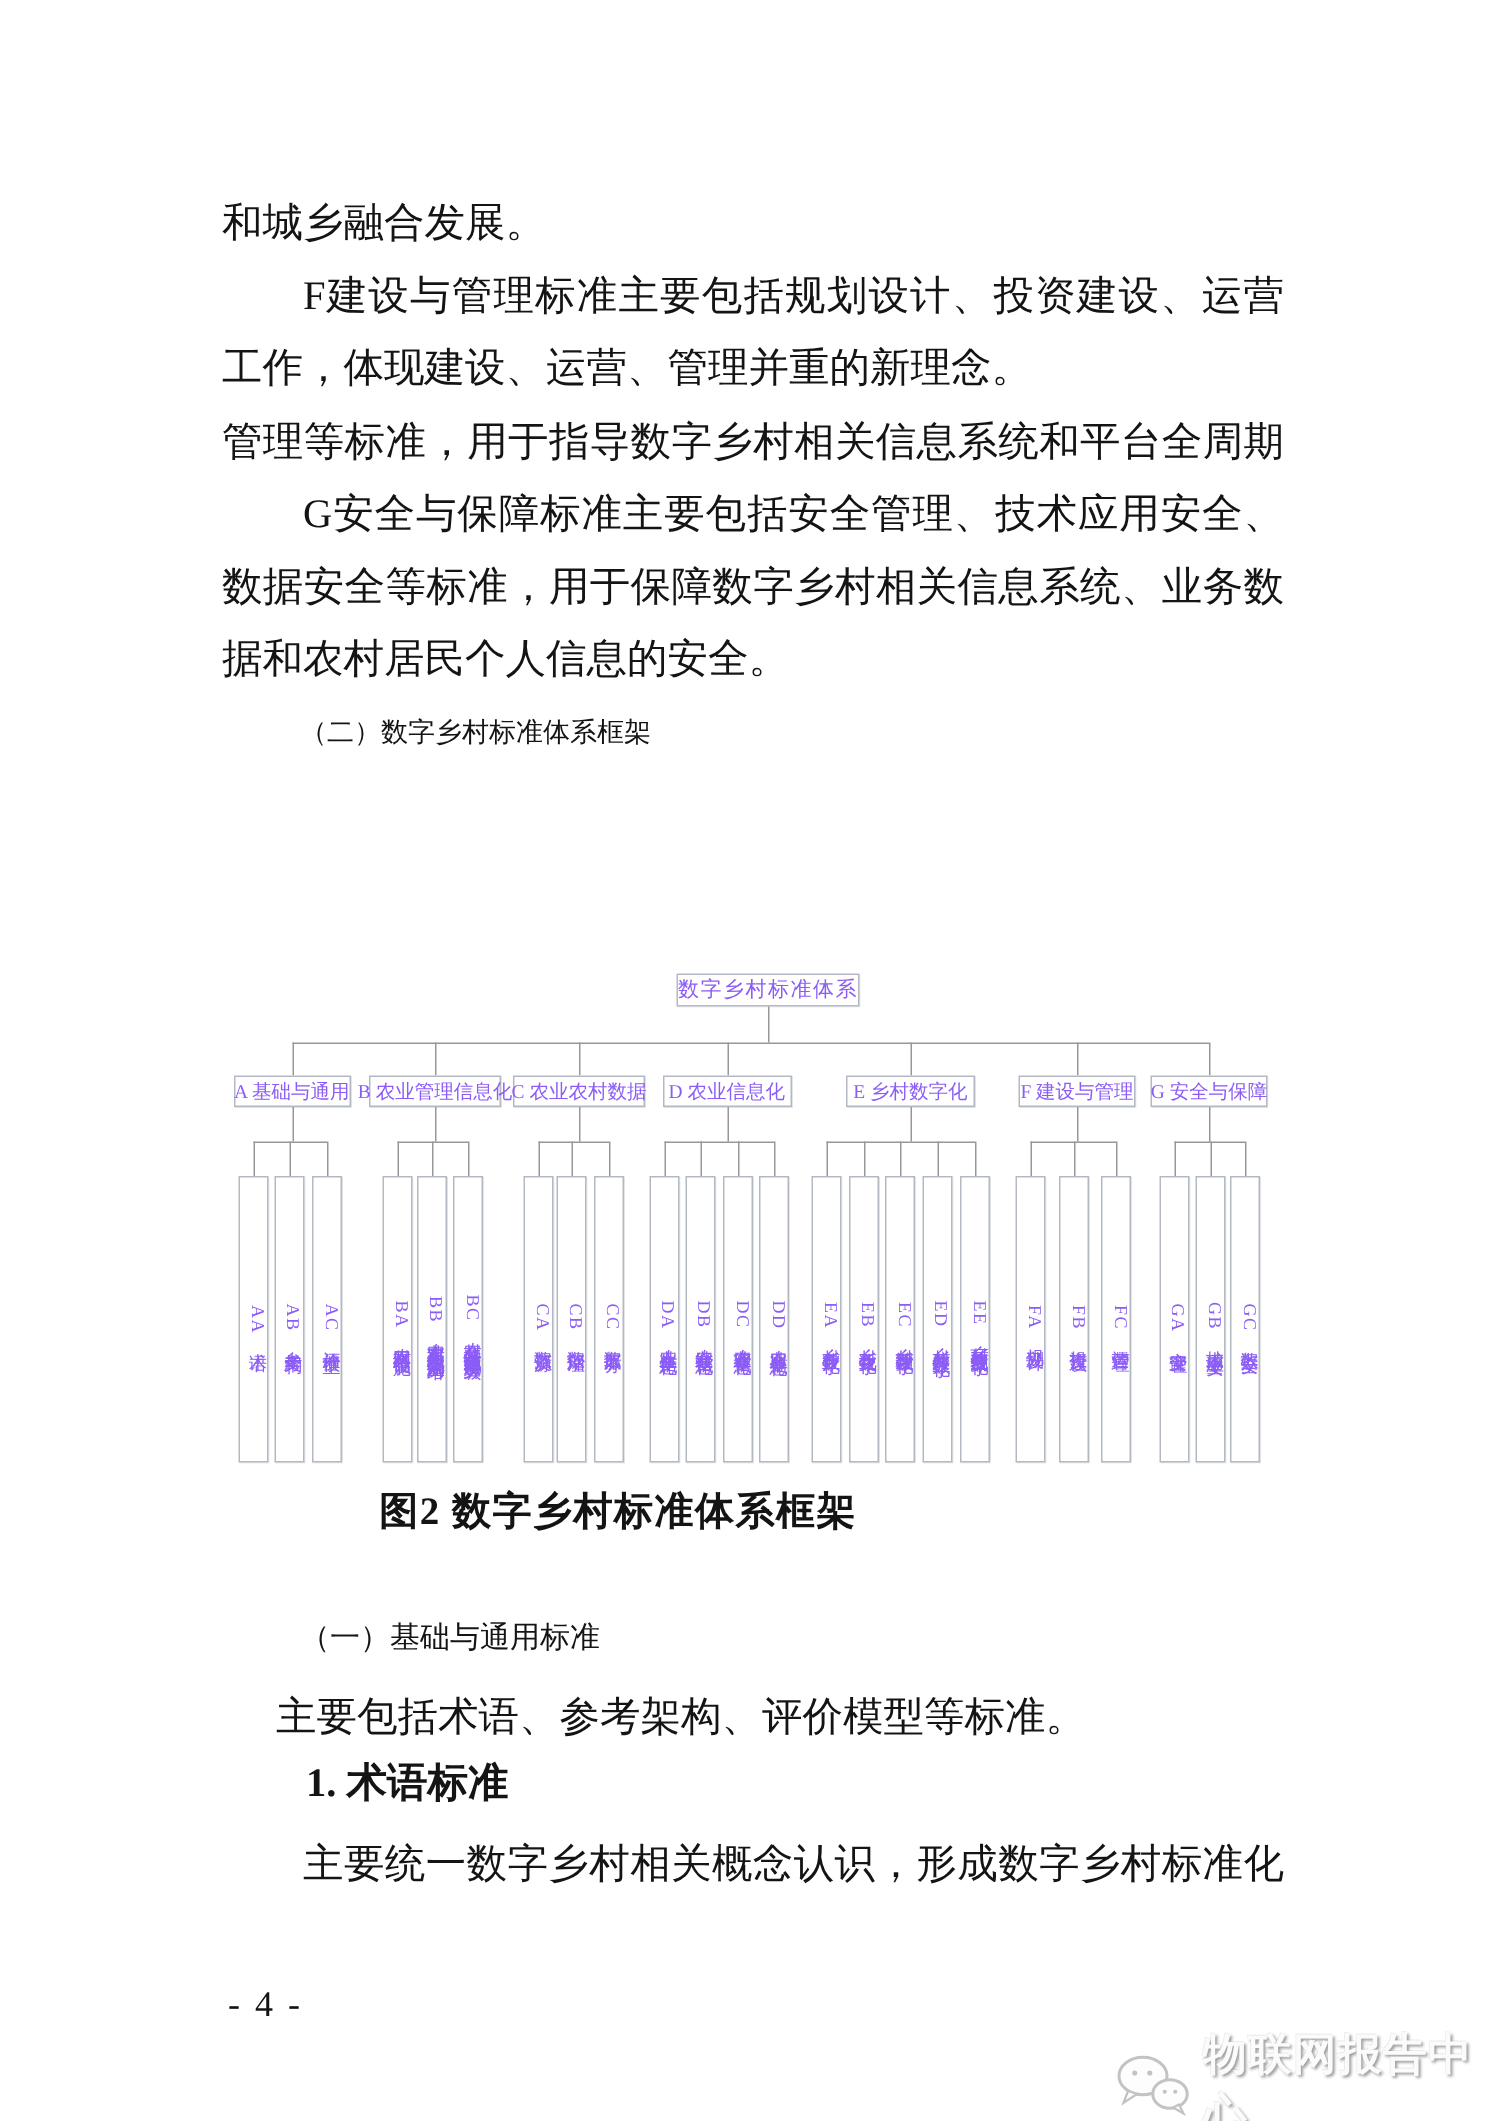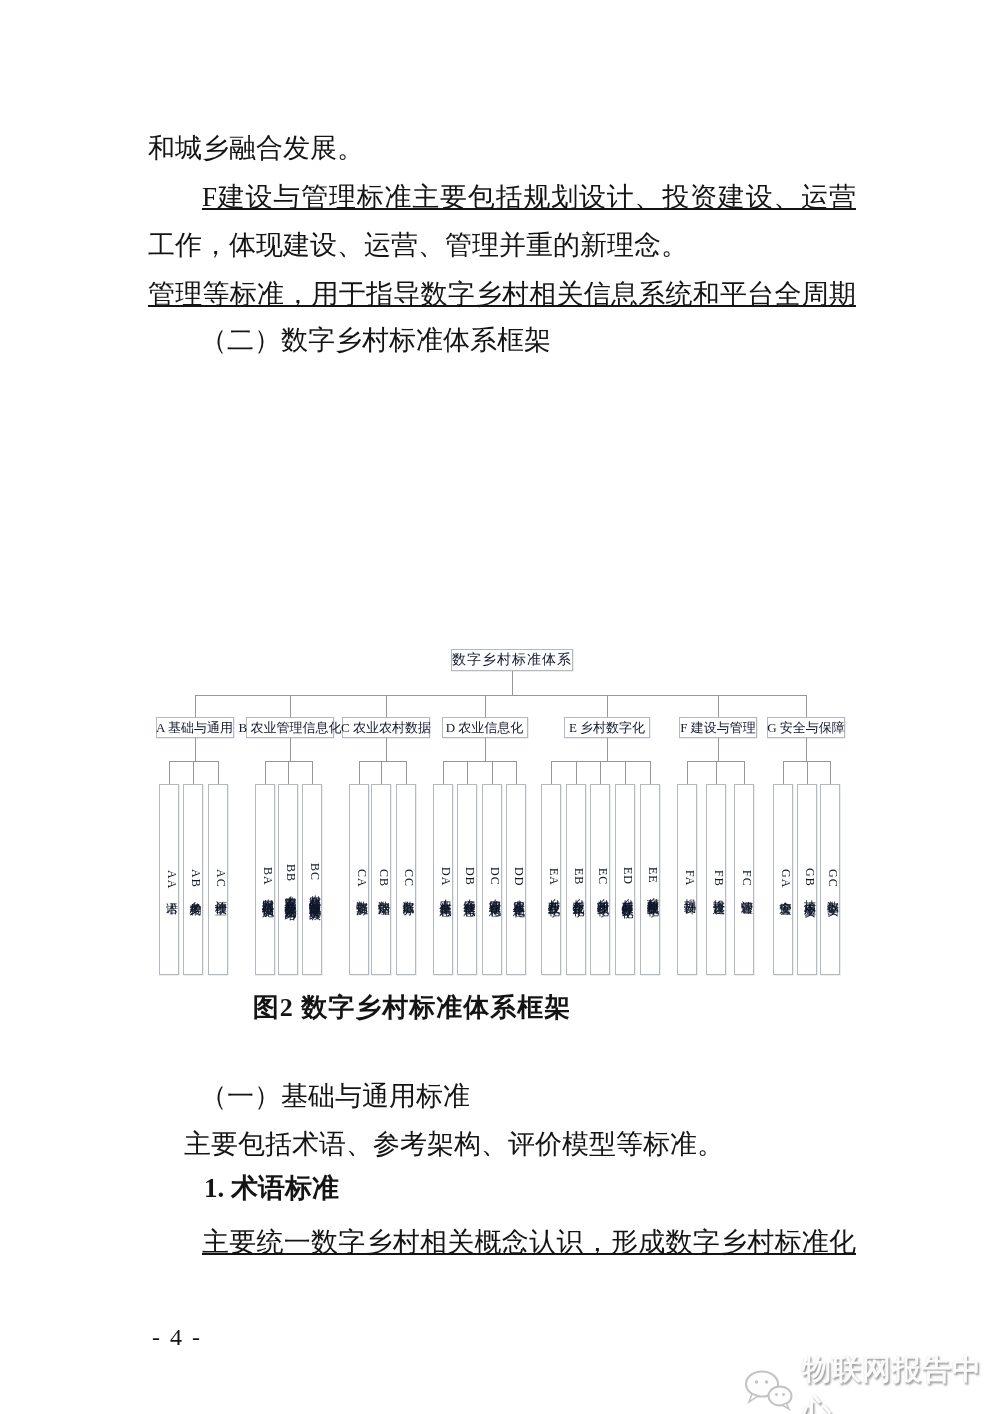--- a/index.html
+++ b/index.html
@@ -4,49 +4,49 @@
 <style>
   html,body{margin:0;padding:0;background:#e8e8e8;}
   .page{
     position:relative;width:1000px;height:1414px;background:#ffffff;
     margin:0 auto;overflow:hidden;
     font-family:"Liberation Serif","DejaVu Serif",serif;color:#141414;
   }
   
   .text-flow{position:absolute;left:148px;top:124px;width:708px;}
   .line{font-size:27px;line-height:48.5px;height:48.5px;white-space:nowrap;text-align:left;}
-  .line.just{white-space:normal;text-align:justify;text-align-last:justify;text-decoration:underline;}
+  .line.just{white-space:normal;text-align:justify;text-align-last:justify;}
   .line.indent{text-indent:54px;}
-  .sub-heading{font-size:27px;line-height:48.5px;height:48.5px;text-indent:52px;font-family:Liberation Mono, monospace;}
+  .sub-heading{font-size:18px;line-height:48.5px;height:48.5px;text-indent:52px;}
   
   .diagram{position:absolute;left:0;top:645px;width:1000px;height:340px;}
   .dg-box{
     position:absolute;box-sizing:border-box;border:1px solid #b3b9c3;background:#fff;
     display:flex;align-items:center;justify-content:center;
-    font-family:"Liberation Serif","DejaVu Serif",serif;color:#0f172a;
+    font-family:"Liberation Serif","DejaVu Serif",serif;color:#8b5cf6;
     box-shadow:0.5px 0.5px 0 #d8dbe0;
   }
   .dg-root{font-size:14px;letter-spacing:1px;}
   .dg-cat{font-size:13px;white-space:nowrap;}
   .dg-leaf{
     align-items:flex-start;justify-content:center;
     writing-mode:vertical-rl;text-orientation:mixed;
     font-size:12px;line-height:1.05;letter-spacing:1px;
     padding-top:5px;overflow:hidden;
   }
   .dg-line-h{position:absolute;height:1px;background:#979797;}
   .dg-line-v{position:absolute;width:1px;background:#979797;}
   
   .caption{position:absolute;left:0;top:990px;width:824px;text-align:center;
     font-size:26px;font-weight:bold;letter-spacing:1px;}
   .h-section{position:absolute;left:204px;top:1036px;
     font-family:"Liberation Sans","DejaVu Sans",sans-serif;
     font-weight:bold;font-size:27px;letter-spacing:1px;}
   .h-sub{position:absolute;left:148px;top:1078px;width:708px;
-    font-size:27px;text-indent:52px;}
+    font-size:20px;text-indent:52px;}
   .p-basic{position:absolute;left:130px;top:1126px;width:708px;
     font-size:27px;text-indent:54px;}
   .h-num{position:absolute;left:204px;top:1170px;font-size:27px;font-weight:bold;}
   .p-terms{position:absolute;left:148px;top:1218px;width:708px;}
   
   .page-number{position:absolute;left:152px;top:1324px;font-size:24px;letter-spacing:2px;}
   .watermark{position:absolute;left:742px;top:1350px;display:flex;align-items:center;gap:8px;}
   .wm-text{
     font-family:"Liberation Sans","DejaVu Sans",sans-serif;
     font-size:29px;font-weight:bold;color:#fbfbfb;letter-spacing:1px;
@@ -60,20 +60,25 @@
 <div class="page">
 
   <div class="text-flow">
     <div>
         <div class="line">和城乡融合发展。</div>
       </div>
     <div>
         <div class="line indent just">F建设与管理标准主要包括规划设计、投资建设、运营</div>
         <div class="line">工作，体现建设、运营、管理并重的新理念。</div>
         <div class="line just">管理等标准，用于指导数字乡村相关信息系统和平台全周期</div>
+      </div>
+    <div>
+        <div class="line indent just">G安全与保障标准主要包括安全管理、技术应用安全、</div>
+        <div class="line just">数据安全等标准，用于保障数字乡村相关信息系统、业务数</div>
+        <div class="line">据和农村居民个人信息的安全。</div>
       </div>
     <div class="sub-heading">（二）数字乡村标准体系框架</div>
   </div>
 
   <div class="diagram" id="diagram">
       <div class="dg-box dg-root" style="left: 451px; width: 122px; top: 4px; height: 22px;">数字乡村标准体系</div>
       <div class="dg-line-v" style="left: 512px; top: 26px; height: 24px;"></div>
       <div class="dg-line-h" style="left: 194.5px; top: 50px; width: 611.5px;"></div>
       <div class="dg-line-v" style="left: 194.5px; top: 50px; height: 22px;"></div>
       <div class="dg-box dg-cat" style="left: 155.5px; width: 78px; top: 72px; height: 21px;">A 基础与通用</div>

